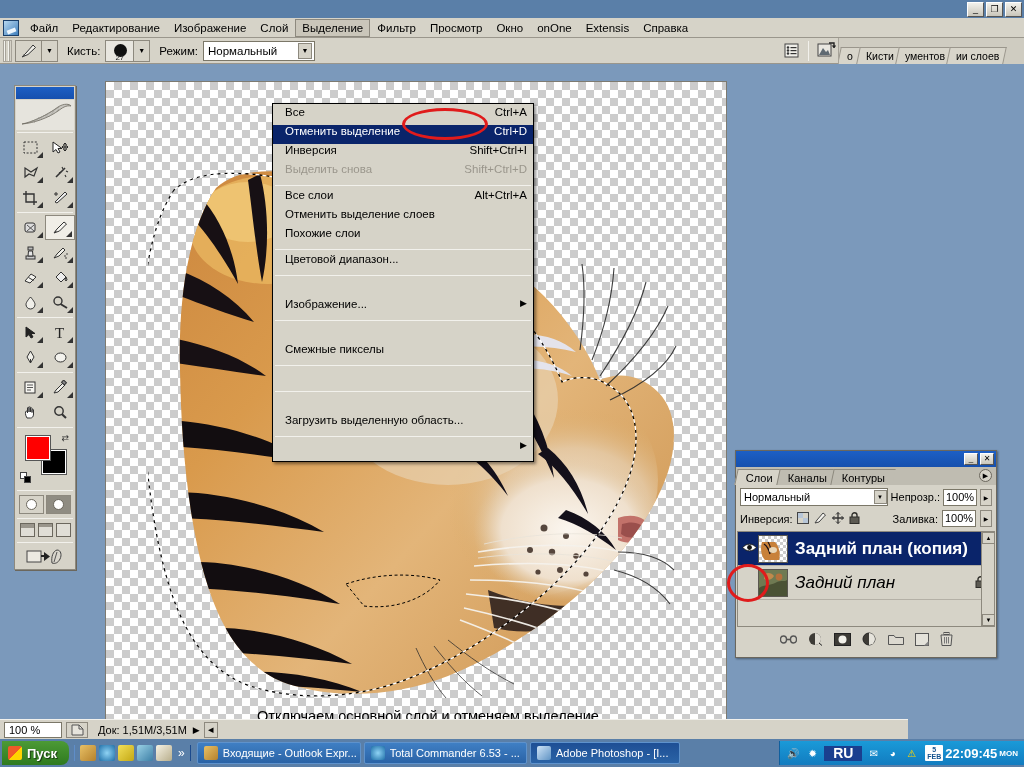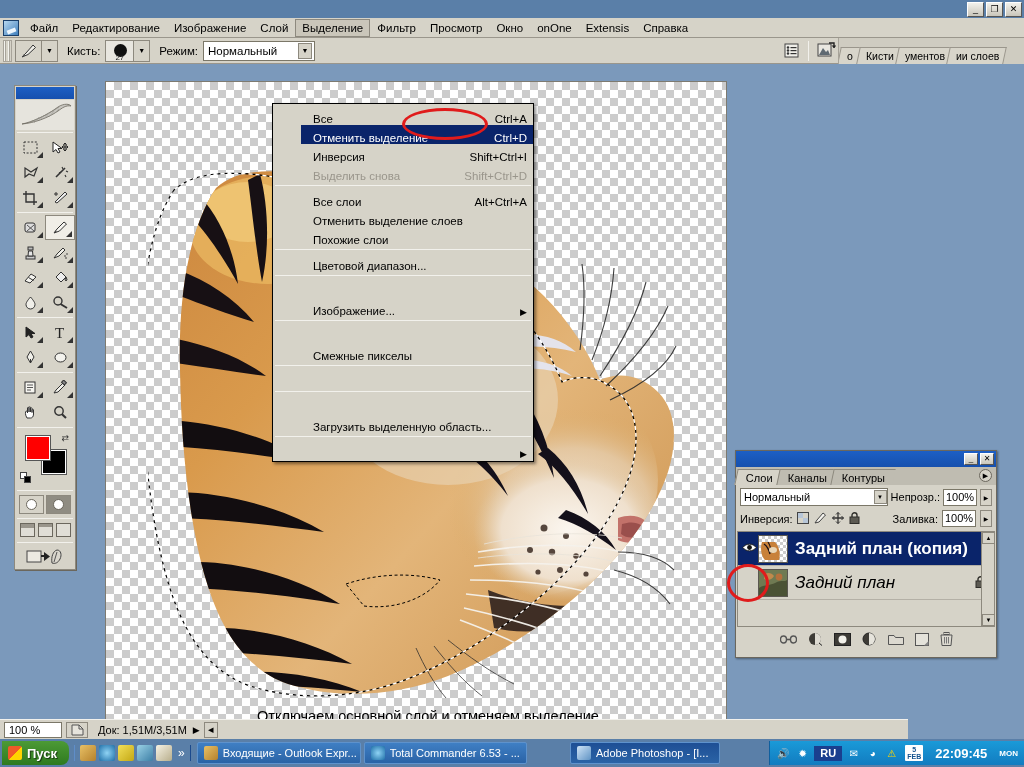--- a/index.html
+++ b/index.html
@@ -195,22 +195,22 @@
   }
 
   
   .dropdown {
     position: absolute; left: 272px; top: 39px; width: 262px;
     background: #d6d3c8; border: 1px solid #000;
     box-shadow: 2px 2px 3px rgba(0,0,0,.45);
     padding: 2px 0;
   }
   .dd-row {
-    display: flex; align-items: flex-end; height: 19px;
-    padding: 0 6px 0 12px; font-size: 11.5px; color: #000; white-space: nowrap; margin-left: 28px;
+    display: flex; align-items: flex-start; height: 19px;
+    padding: 0 6px 0 12px; font-size: 11.5px; color: #000; white-space: nowrap;
   }
   .dd-row.hl { background: #0a246a; color: #fff; }
   .dd-row.disabled { color: #9a968c; }
   .dd-row .sc { margin-left: auto; padding-left: 18px; }
   .dd-row .sub { margin-left:auto; font-size: 9px; }
   .dd-sep { height: 1px; background: #9a968c; border-bottom: 1px solid #f2f1ec; margin: 3px 2px; }
 
   
   .layers {
     position: absolute; left: 735px; top: 386px; width: 262px; height: 208px;
@@ -296,31 +296,31 @@
              border-left: 1px solid #5f8ec9; border-right: 1px solid #1b4a8d; margin-left: 5px; }
   .ql { width: 16px; height: 16px; border-radius: 2px; }
   .tasks { display: flex; align-items: center; gap: 3px; margin-left: 6px; flex: 1; }
   .task {
     height: 22px; min-width: 150px; max-width: 164px; padding: 0 6px;
     background: linear-gradient(to bottom,#3f7fc4,#2a63a6);
     border: 1px solid #5e92cc; border-radius: 2px;
     color: #fff; font-size: 11px; display: flex; align-items: center; gap: 5px;
     overflow: hidden; white-space: nowrap;
   }
-  .task.active { background: linear-gradient(to bottom,#1e4f95,#2a63a6); margin-left: 40px; }
+  .task.active { background: linear-gradient(to bottom,#1e4f95,#2a63a6); }
   .task .tico { width: 14px; height: 14px; border-radius: 2px; flex:0 0 auto; }
   .tray {
     display: flex; align-items: center; gap: 4px; height: 24px; padding: 0 6px;
     background: linear-gradient(to bottom,#1a9ad8,#127cc0);
     border-left: 1px solid #0f5f9e; margin-right: 0;
   }
   .tray .ti { width: 15px; height: 15px; display:flex;align-items:center;justify-content:center;
               font-size: 10px; color:#fff; }
   .clock { color: #fff; font-size: 13px; font-weight: bold; display: flex;
-           align-items: center; gap: 12px; padding-right: 6px;
+           align-items: center; gap: 2px; padding-right: 6px;
            background: linear-gradient(to bottom,#1a9ad8,#127cc0); height:24px; }
   .cal { background: #fff; color: #15538f; font-size: 7px; line-height: 7px;
          text-align: center; padding: 1px 2px; border-radius: 1px; font-weight: bold; }
 
   
   .annot { position: absolute; border: 3px solid #e01b1b; border-radius: 50%;
            pointer-events: none; }
 </style>
 </head>
 <body>
@@ -1005,21 +1005,21 @@
         <span>Total Commander 6.53 - ...</span>
       </div>
       <div class="task active">
         <span class="tico" style="background:linear-gradient(135deg,#cfe4f7,#5f93c4)"></span>
         <span>Adobe Photoshop - [I...</span>
       </div>
     </div>
     <div class="tray">
       <span class="ti">🔊</span>
       <span class="ti">✹</span>
-      <span class="ti" style="background:#1a3f8f;font-weight:bold;font-size:11px;width:28px">RU</span>
+      <span class="ti" style="background:#1a3f8f;font-weight:bold;font-size:14px;width:38px">RU</span>
       <span class="ti">✉</span>
       <span class="ti">◕</span>
       <span class="ti" style="color:#ffd400">⚠</span>
     </div>
     <div class="clock">
       <span class="cal">
         <span>5</span><br>
         <span>FEB</span>
       </span>
       <span>22:09:45</span>

